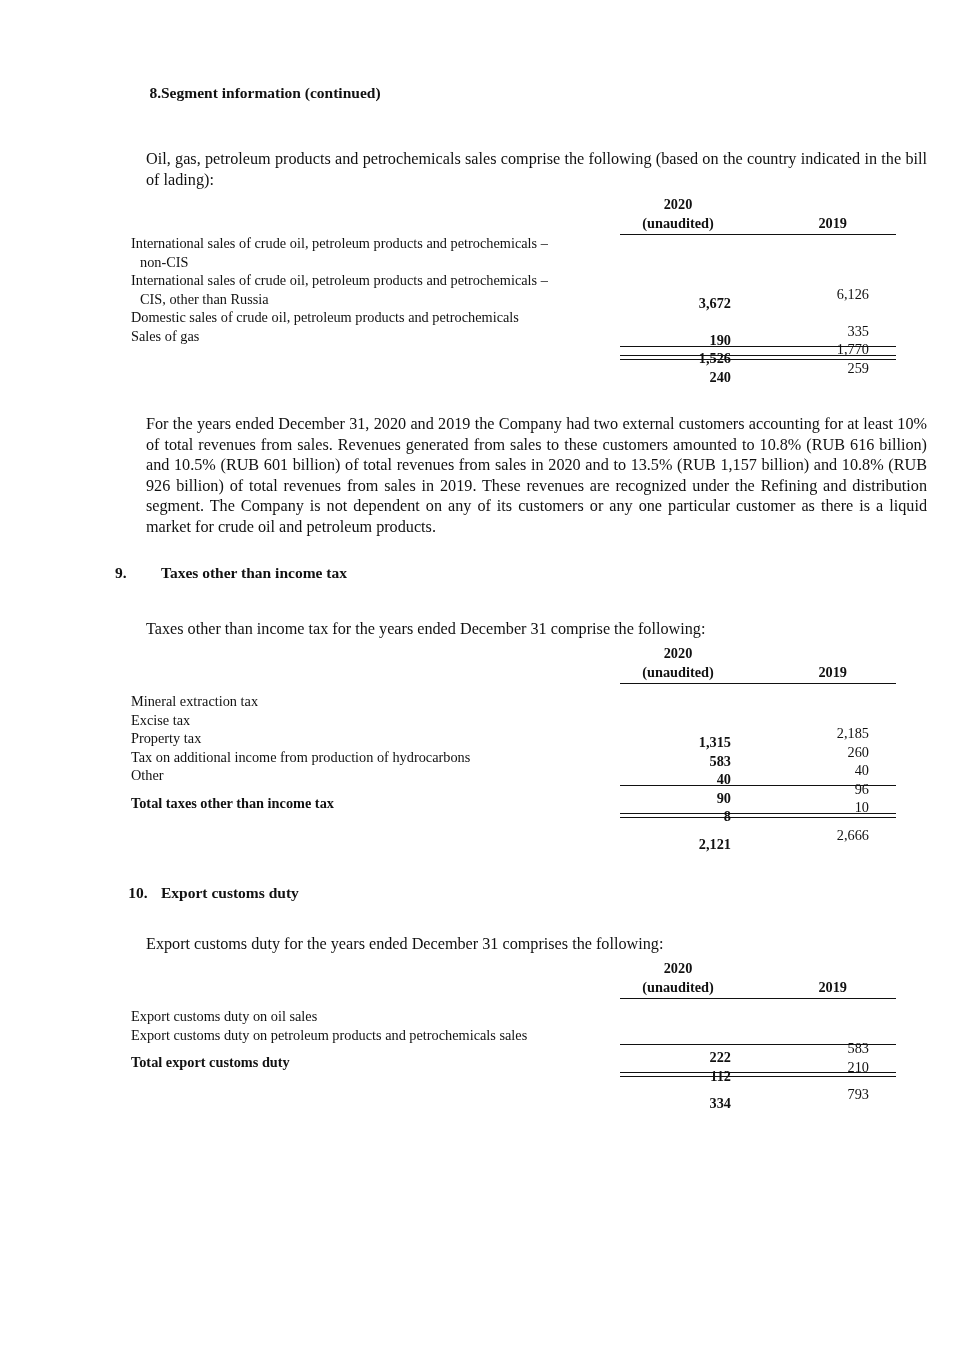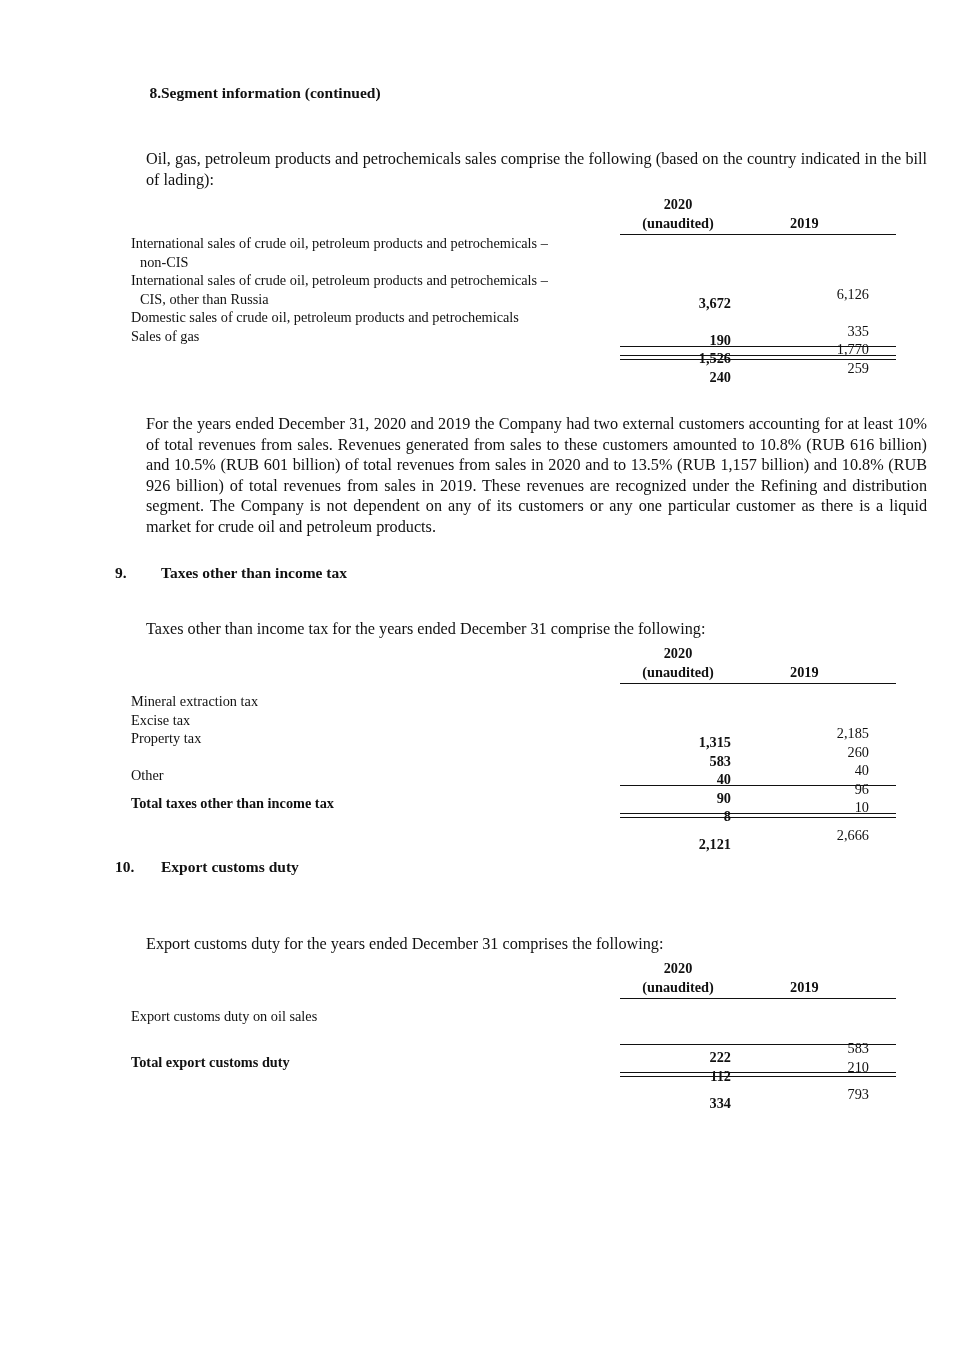--- a/index.html
+++ b/index.html
@@ -20,21 +20,21 @@
   }
   .para.single { white-space: nowrap; }
   .tbl { position: absolute; left: 0; width: 781px; font-size: 14.3px; }
   .row { position: relative; height: 18.6px; line-height: 18.6px; }
   .row .label { position: absolute; left: 16px; white-space: nowrap; }
   .row .label.indent { padding-left: 9px; }
   .row .v2020 { position: absolute; right: 165px; font-weight: bold; text-align: right; white-space: nowrap; margin-top: 41px; }
   .row .v2019 { position: absolute; right: 27px; text-align: right; white-space: nowrap; margin-top: 32px; }
   .hdr { position: relative; height: 38px; font-weight: bold; font-size: 14.3px; }
   .hdr .h2020 { position: absolute; left: 493px; width: 140px; text-align: center; top: 0; line-height: 19px; }
-  .hdr .h2019 { position: absolute; left: 675px; width: 75px; text-align: left; top: 19px; line-height: 19px; }
+  .hdr .h2019 { position: absolute; left: 657px; width: 75px; text-align: right; top: 19px; line-height: 19px; }
   .hdr .rule { position: absolute; left: 505px; right: 0; bottom: -2px; border-top: 1.3px solid #111; }
   .sub-rule { position: relative; margin-left: 505px; border-top: 1.3px solid #111; height: 0; }
   .total-row { font-weight: bold; }
   .total-row .v2019 { font-weight: normal; }
   .dbl-rule { position: relative; margin-left: 505px; height: 3px; border-top: 1.3px solid #111; border-bottom: 1.3px solid #111; }
 </style>
 </head>
 <body>
 
 <div class="page">
@@ -111,59 +111,61 @@
       <span class="label">Excise tax</span>
       <span class="v2020">583</span>
       <span class="v2019">260</span>
     </div>
     <div class="row">
       <span class="label">Property tax</span>
       <span class="v2020">40</span>
       <span class="v2019">40</span>
     </div>
     <div class="row">
+      <span class="label">Tax on additional income from production of hydrocarbons</span>
       <span class="v2020">90</span>
       <span class="v2019">96</span>
     </div>
     <div class="row">
       <span class="label">Other</span>
       <span class="v2020">8</span>
       <span class="v2019">10</span>
     </div>
     <div class="sub-rule"></div>
     <div style="height:8px;"></div>
     <div class="row total-row">
       <span class="label">Total taxes other than income tax</span>
       <span class="v2020">2,121</span>
       <span class="v2019">2,666</span>
     </div>
     <div class="dbl-rule"></div>
   </div>
 
-  <div class="section-heading" style="top:858px;">
+  <div class="section-heading" style="top:884px;text-align:center;">
     <span class="num">10.</span><span>Export customs duty</span>
   </div>
   <p class="para single" style="top:918px;">Export customs duty for the years ended December 31 comprises the following:</p>
 
   <div class="tbl" style="top:959px;">
     <div class="hdr">
       <div class="h2020">
         <div>2020</div>
         <div>(unaudited)</div>
       </div>
       <div class="h2019">2019</div>
       <div class="rule"></div>
     </div>
     <div style="height:10px;"></div>
     <div class="row">
       <span class="label">Export customs duty on oil sales</span>
       <span class="v2020">222</span>
       <span class="v2019">583</span>
     </div>
     <div class="row">
+      <span class="label">Export customs duty on petroleum products and petrochemicals sales</span>
       <span class="v2020">112</span>
       <span class="v2019">210</span>
     </div>
     <div class="sub-rule"></div>
     <div style="height:8px;"></div>
     <div class="row total-row">
       <span class="label">Total export customs duty</span>
       <span class="v2020">334</span>
       <span class="v2019">793</span>
     </div>

